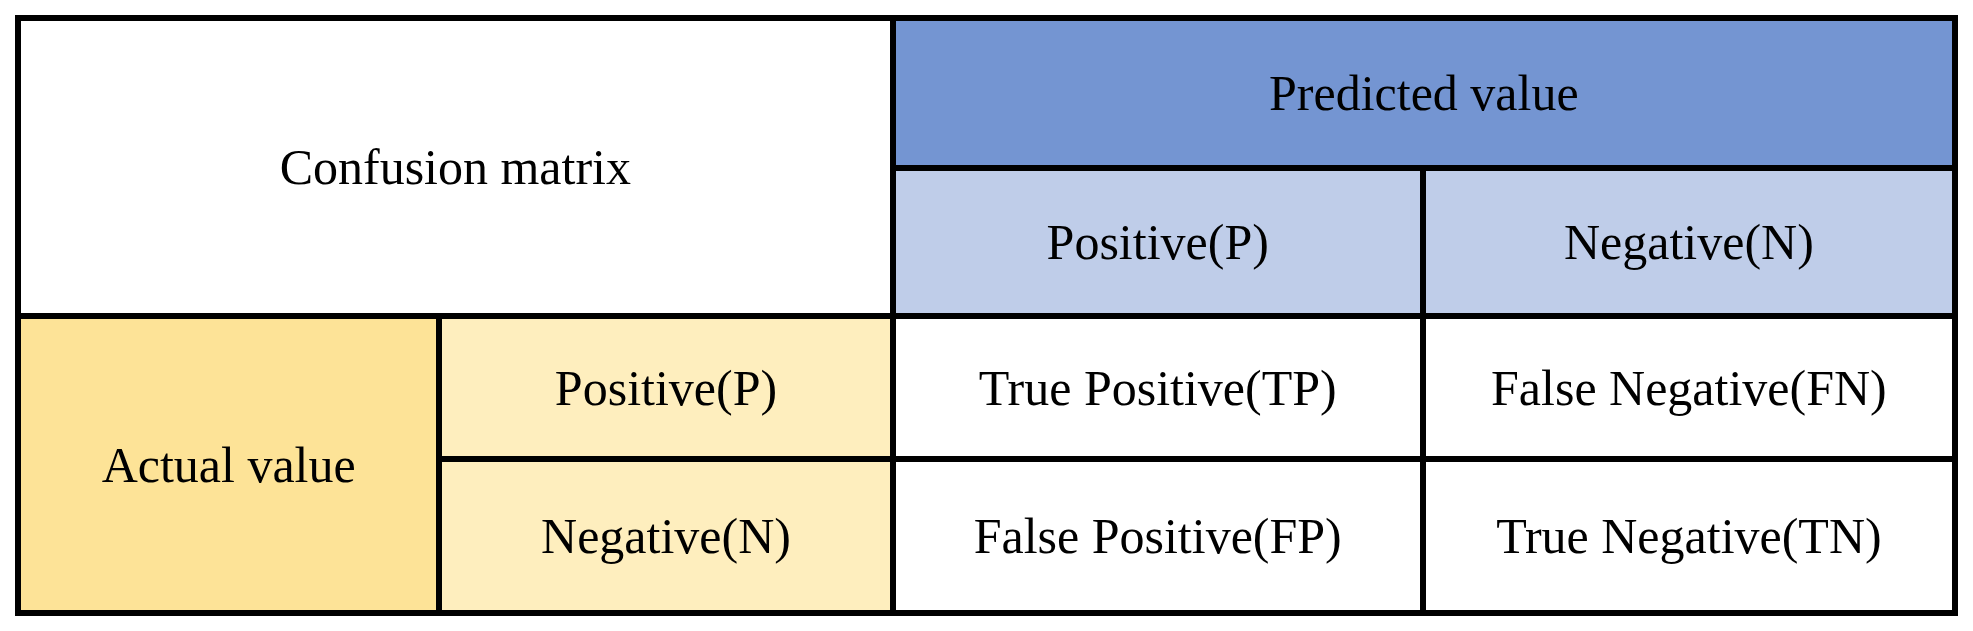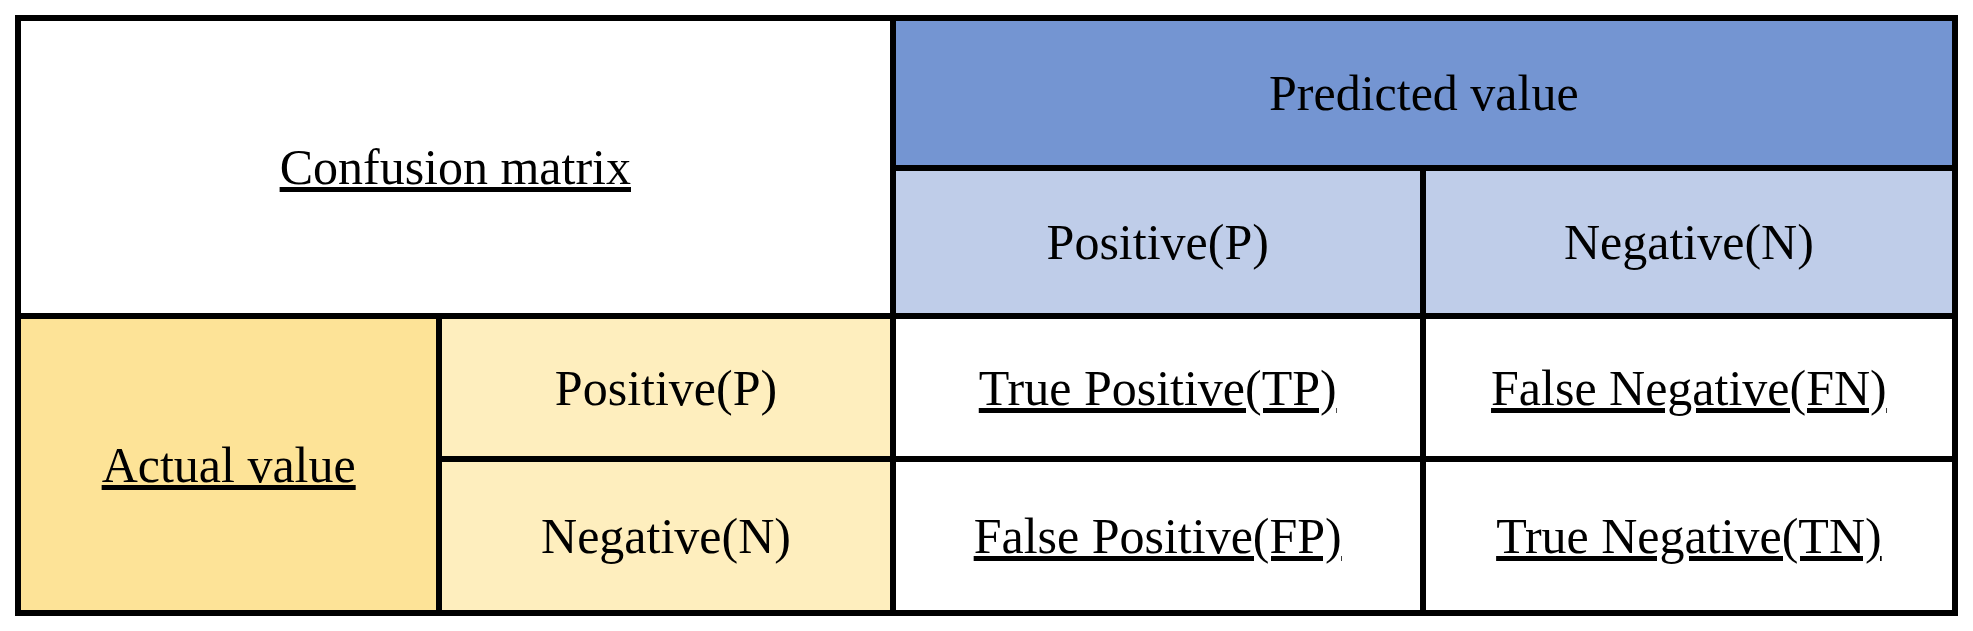--- a/index.html
+++ b/index.html
@@ -33,31 +33,31 @@
     display: flex;
     align-items: center;
     justify-content: center;
     text-align: center;
     font-size: 50px;
     line-height: 1;
     color: #000000;
     white-space: nowrap;
     overflow: hidden;
   }
-  .bg-white       { background: #ffffff; text-decoration: underline; }
+  .bg-white       { background: #ffffff; }
   .bg-blue-dark   { background: #7495d2; }
   .bg-blue-light  { background: #bfcde9; }
   .bg-gold-dark   { background: #fde397; }
   .bg-gold-light  { background: #feeebe; }
 
   .c-corner  { grid-column: 1 / 3; grid-row: 1 / 3; }
   .c-pred    { grid-column: 3 / 5; grid-row: 1 / 2; }
   .c-pred-p  { grid-column: 3 / 4; grid-row: 2 / 3; }
   .c-pred-n  { grid-column: 4 / 5; grid-row: 2 / 3; }
-  .c-actual  { grid-column: 1 / 2; grid-row: 3 / 5; text-decoration: underline; }
+  .c-actual  { grid-column: 1 / 2; grid-row: 3 / 5; }
   .c-act-p   { grid-column: 2 / 3; grid-row: 3 / 4; }
   .c-act-n   { grid-column: 2 / 3; grid-row: 4 / 5; }
   .c-tp      { grid-column: 3 / 4; grid-row: 3 / 4; }
   .c-fn      { grid-column: 4 / 5; grid-row: 3 / 4; }
   .c-fp      { grid-column: 3 / 4; grid-row: 4 / 5; }
   .c-tn      { grid-column: 4 / 5; grid-row: 4 / 5; }
 </style>
 </head>
 <body>
 

